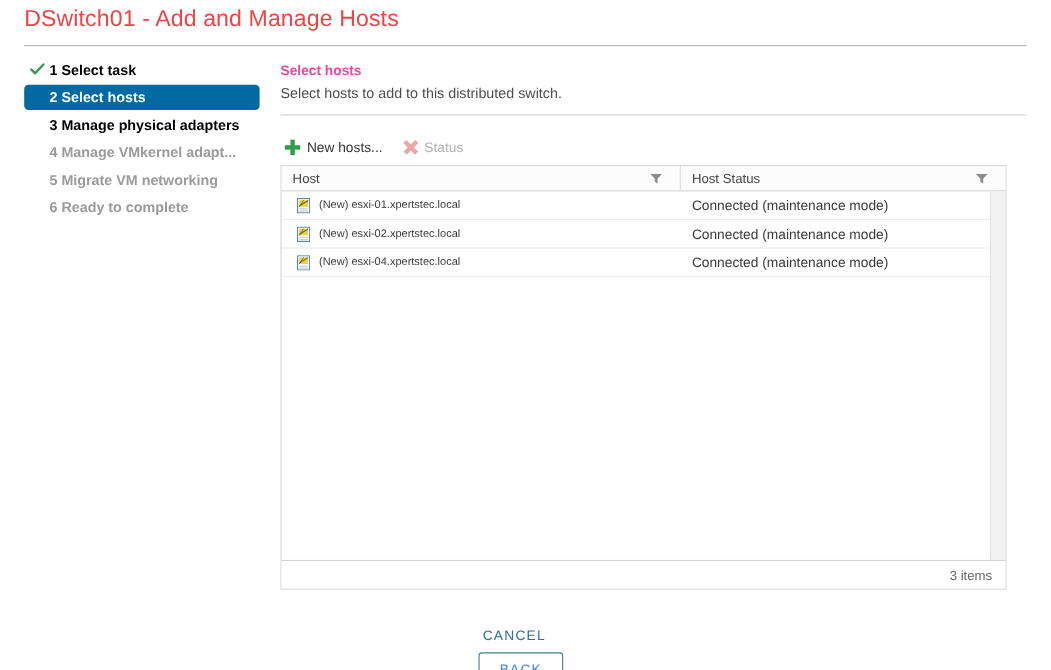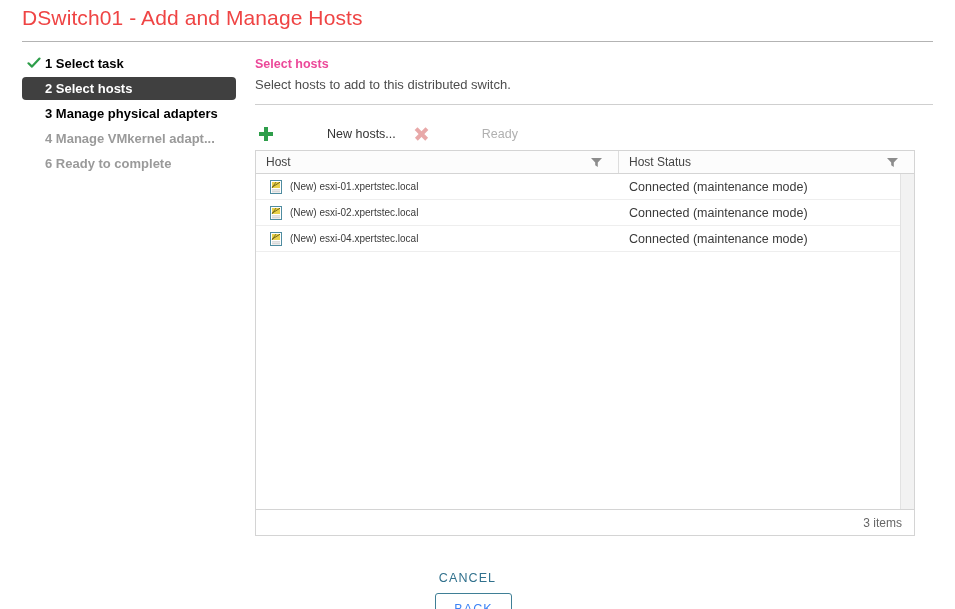--- a/index.html
+++ b/index.html
@@ -51,21 +51,21 @@
     color: #000000;
     padding-left: 23px;
     position: relative;
     border-radius: 4px;
     white-space: nowrap;
     overflow: hidden;
   }
   .step + .step { margin-top: 2px; }
   .step.dim { color: #9a9a9a; }
   .step.current {
-    background: #404040;
+    background: #0369a1;
     color: #ffffff;
     width: 214px;
     box-sizing: border-box;
   }
   .check-icon {
     position: absolute;
     left: 5px;
     top: 4px;
     width: 14px;
     height: 14px;
@@ -107,21 +107,20 @@
     align-items: center;
     height: 20px;
   }
   .tb-btn {
     display: flex;
     align-items: center;
     font-size: 12.5px;
     color: #333333;
     cursor: pointer;
     white-space: nowrap;
-    gap: 48px;
   }
   .tb-btn.disabled { color: #b0b0b0; cursor: default; }
   .tb-btn + .tb-btn { margin-left: 18px; }
   .tb-ico {
     width: 14px;
     height: 14px;
     margin-right: 6px;
     display: inline-block;
     position: relative;
   }
@@ -300,41 +299,44 @@
   </div>
 
   <div class="step">
     <span>3 Manage physical adapters</span>
   </div>
 
   <div class="step dim">
     <span>4 Manage VMkernel adapt...</span>
   </div>
 
+  <div class="step dim">
+    <span>5 Migrate VM networking</span>
+  </div>
 
   <div class="step dim">
     <span>6 Ready to complete</span>
   </div>
 
 </div>
 
 <div class="pane">
   <div class="pane-title">Select hosts</div>
   <div class="pane-sub">Select hosts to add to this distributed switch.</div>
   <div class="pane-rule"></div>
 </div>
 
 <div class="toolbar">
   <div class="tb-btn">
     <span class="tb-ico plus-icon"></span>
     <span>New hosts...</span>
   </div>
   <div class="tb-btn disabled">
     <span class="tb-ico x-icon"></span>
-    <span>Ready</span>
+    <span>Status</span>
   </div>
 </div>
 
 <div class="table-wrap">
 
   <div class="thead">
     <div class="th col-host">
       <span>Host</span>
       <svg class="funnel" viewBox="0 0 11 9">
         <polygon points="0,0 11,0 6.8,4.4 6.8,9 4.2,7.2 4.2,4.4" fill="#8c8c8c"></polygon>

